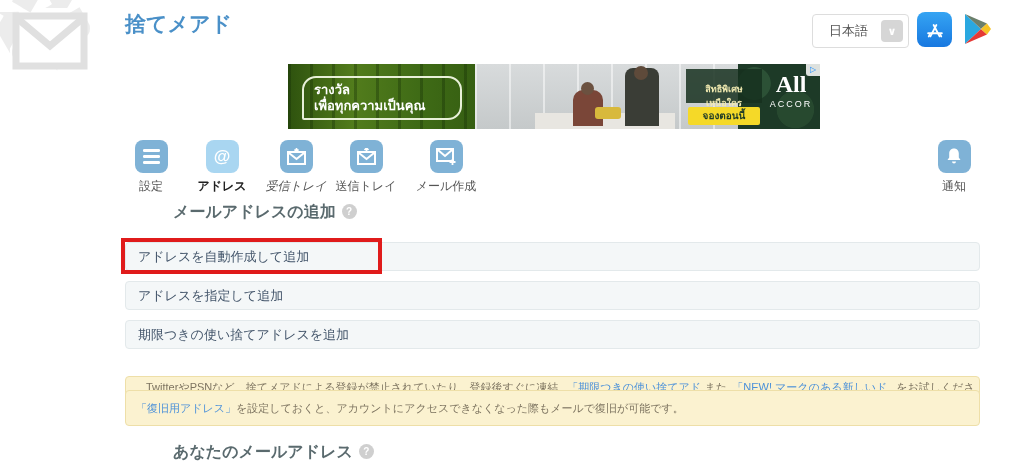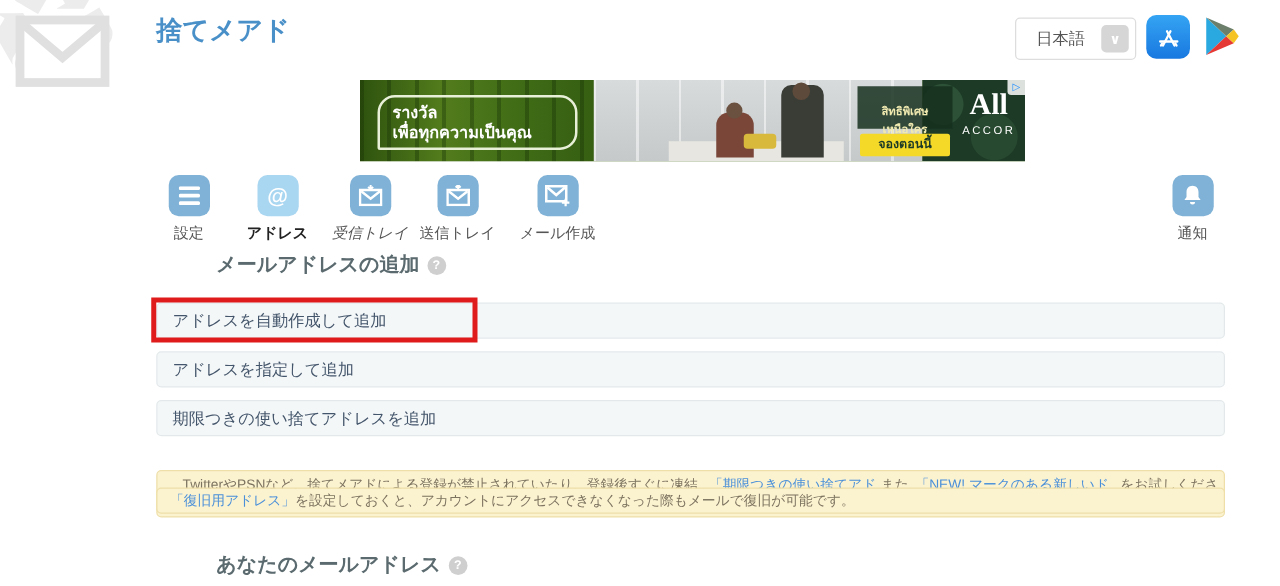--- a/index.html
+++ b/index.html
@@ -225,21 +225,21 @@
   <div class="row-btn" style="top:320px;">期限つきの使い捨てアドレスを追加</div>
 
   <div class="notice" style="top:376px; height:38px;padding-left:20px;">
     <span>TwitterやPSNなど、捨てメアドによる登録が禁止されていたり、登録後すぐに凍結されてしまう場合は</span>
       <a href="#">「期限つきの使い捨てアドレス」</a>
       <span>または</span>
       <a href="#">「NEW! マークのある新しいドメイン」</a>
       <span>をお試しください。</span>
   </div>
 
-  <div class="notice" style="top:390px; height:21px;">
+  <div class="notice" style="top:390px; height:36px;">
     <a href="#">「復旧用アドレス」</a>
       <span>を設定しておくと、アカウントにアクセスできなくなった際もメールで復旧が可能です。</span>
   </div>
 
   <div class="section-heading" style="top:442px;">
     <span>あなたのメールアドレス</span><span class="help-icon">?</span>
   </div>
 
   <div class="annotation-rect"></div>
 

